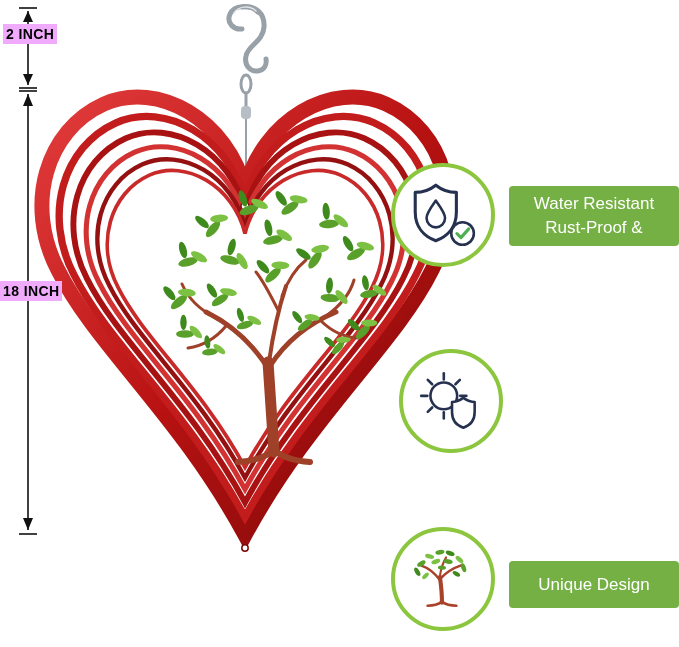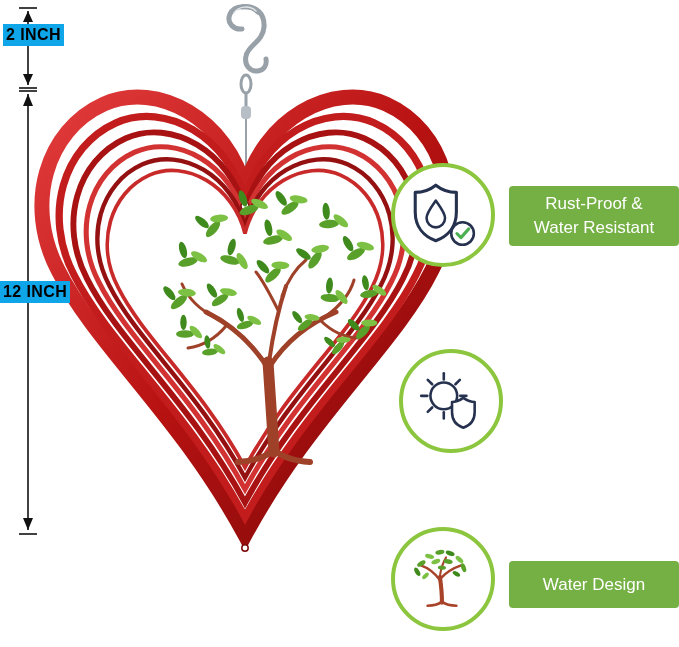--- a/index.html
+++ b/index.html
@@ -9,25 +9,25 @@
     width: 679px;
     height: 647px;
     background: #ffffff;
     overflow: hidden;
   }
   .abs { position: absolute; }
 
   
   .dim-label {
     position: absolute;
-    font-size: 16px;
+    font-size: 14px;
     font-weight: bold;
     color: #000;
     letter-spacing: 0.4px;
-    background: #0ea5e9;
+    background: #f0abfc;
     padding: 2px 3px;
     z-index: 5;
     white-space: nowrap;
   }
   .dim-label.hook { left: 3px; top: 24px; }
   .dim-label.spinner { left: 0px; top: 281px; }
 
   
   .feature-circle {
     position: absolute;
@@ -80,21 +80,21 @@
   </svg>
   <div class="dim-label hook">2 INCH</div>
 
   <svg class="abs dim-arrow" style="left:16px; top:88px;" width="24" height="450" viewBox="0 0 24 450">
     <line x1="3" y1="3" x2="21" y2="3"></line>
     <polygon points="12,6 7,18 17,18"></polygon>
     <line x1="12" y1="6" x2="12" y2="442"></line>
     <polygon points="12,442 7,430 17,430"></polygon>
     <line x1="3" y1="446" x2="21" y2="446"></line>
   </svg>
-  <div class="dim-label spinner">12 INCH</div>
+  <div class="dim-label spinner">18 INCH</div>
 
   <svg class="abs" style="left:212px; top:2px;" width="66" height="206" viewBox="0 0 66 206">
     <g fill="none" stroke="#98a0a8" stroke-linecap="round">
       <path d="M46,10 C38,2 22,3 18,12 C14,21 22,28 30,27" stroke-width="5"></path>
       <path d="M30,5 C44,3 53,12 52,25 C51,40 36,43 34,54 C32,63 38,70 46,69 C52,68 55,63 54,57" stroke-width="5"></path>
       <ellipse cx="34" cy="82" rx="5" ry="9" stroke-width="3"></ellipse>
       <line x1="34" y1="91" x2="34" y2="104" stroke-width="3"></line>
       <line x1="34" y1="116" x2="34" y2="198" stroke-width="2"></line>
     </g>
     <rect x="29" y="104" width="10" height="13" rx="4" fill="#b7bec6"></rect>
@@ -183,22 +183,22 @@
     <svg width="72" height="72" viewBox="0 0 70 70">
       <g fill="none" stroke="#25314e" stroke-linejoin="round" stroke-linecap="round">
         <path d="M28,6 C23,10 15,13 8,13 L8,32 C8,47 17,56 28,60 C39,56 48,47 48,32 L48,13 C41,13 33,10 28,6 Z" stroke-width="3"></path>
         <path d="M28,21 C33,28 37,33 37,38 A9,9 0 1 1 19,38 C19,33 23,28 28,21 Z" stroke-width="2.5"></path>
       </g>
       <circle cx="54" cy="53" r="11" fill="#ffffff" stroke="#25314e" stroke-width="2.5"></circle>
       <path d="M48.5,53 L52.5,57 L60,48.5" fill="none" stroke="#4caf50" stroke-width="3" stroke-linecap="round" stroke-linejoin="round"></path>
     </svg>
   </div>
   <div class="feature-banner banner-1">
+    <span>Water Resistant</span>
     <span>Rust-Proof &amp;</span>
-    <span>Water Resistant</span>
   </div>
 
   <div class="feature-circle circle-2">
     <svg width="72" height="72" viewBox="0 0 70 70">
       <g fill="none" stroke="#25314e" stroke-linecap="round" stroke-width="2.5">
         <circle cx="28" cy="30" r="13"></circle>
         <line x1="28" y1="8" x2="28" y2="14"></line>
         <line x1="39.3" y1="18.7" x2="43.6" y2="14.4"></line>
         <line x1="16.7" y1="18.7" x2="12.4" y2="14.4"></line>
         <line x1="12" y1="30" x2="6" y2="30"></line>
@@ -230,16 +230,16 @@
         <ellipse cx="10" cy="28" rx="4.5" ry="2.2" fill="#3f8a1d" transform="rotate(60 10 28)"></ellipse>
         <ellipse cx="28" cy="18" rx="4.5" ry="2.2" fill="#7cc143" transform="rotate(-20 28 18)"></ellipse>
         <ellipse cx="40" cy="18" rx="4.5" ry="2.2" fill="#59a02a" transform="rotate(10 40 18)"></ellipse>
         <ellipse cx="48" cy="30" rx="4" ry="2" fill="#3f8a1d" transform="rotate(30 48 30)"></ellipse>
         <ellipse cx="18" cy="32" rx="4" ry="2" fill="#7cc143" transform="rotate(-45 18 32)"></ellipse>
         <ellipse cx="34" cy="24" rx="4" ry="2" fill="#59a02a" transform="rotate(5 34 24)"></ellipse>
       </g>
     </svg>
   </div>
   <div class="feature-banner banner-3">
-    <span>Water Design</span>
+    <span>Unique Design</span>
   </div>
 
 </div>
 
 </body></html>

